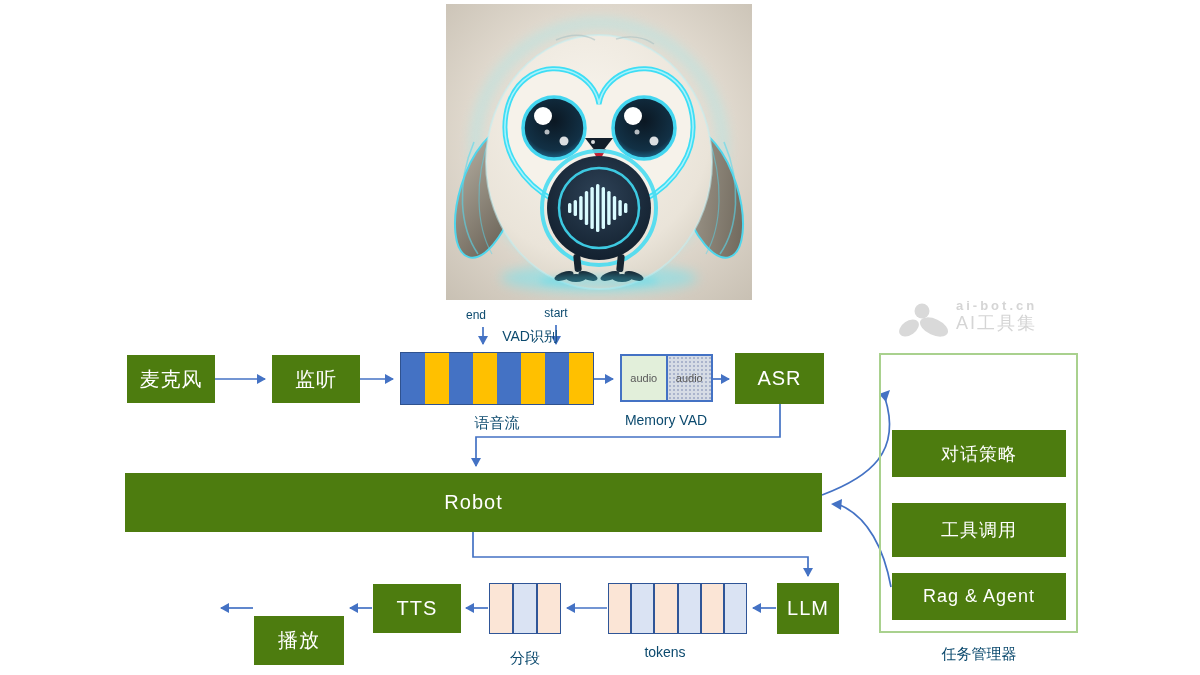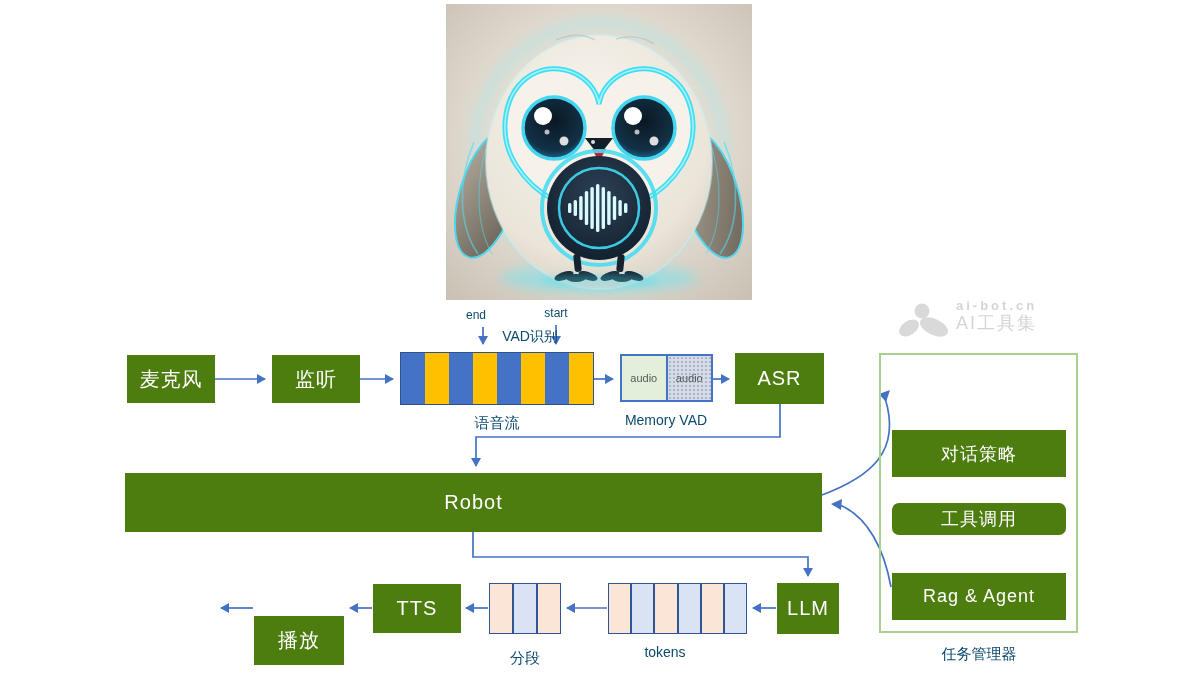--- a/index.html
+++ b/index.html
@@ -244,17 +244,17 @@
     <div class="s-lblue"></div>
     <div class="s-peach"></div>
   </div>
   <div class="lbl" style="left:485px; top:649px; width:80px; font-size:15px;">分段</div>
 
   <div class="node" style="left:373px; top:584px; width:88px; height:49px;">TTS</div>
   <div class="node" style="left:254px; top:584px; width:90px; height:49px;margin-top:32px;">播放</div>
 
   <div class="panel" style="left:879px; top:353px; width:199px; height:280px;"></div>
   <div class="node" style="left:892px; top:430px; width:174px; height:47px; font-size:18px;">对话策略</div>
-  <div class="node" style="left:892px; top:503px; width:174px; height:32px; font-size:18px;border-radius:7px;">工具调用</div>
+  <div class="node" style="left:892px; top:503px; width:174px; height:54px; font-size:18px;">工具调用</div>
   <div class="node" style="left:892px; top:573px; width:174px; height:47px; font-size:18px;">Rag &amp; Agent</div>
   <div class="lbl" style="left:904px; top:645px; width:150px; font-size:15px;">任务管理器</div>
 
 </div>
 
 </body></html>

